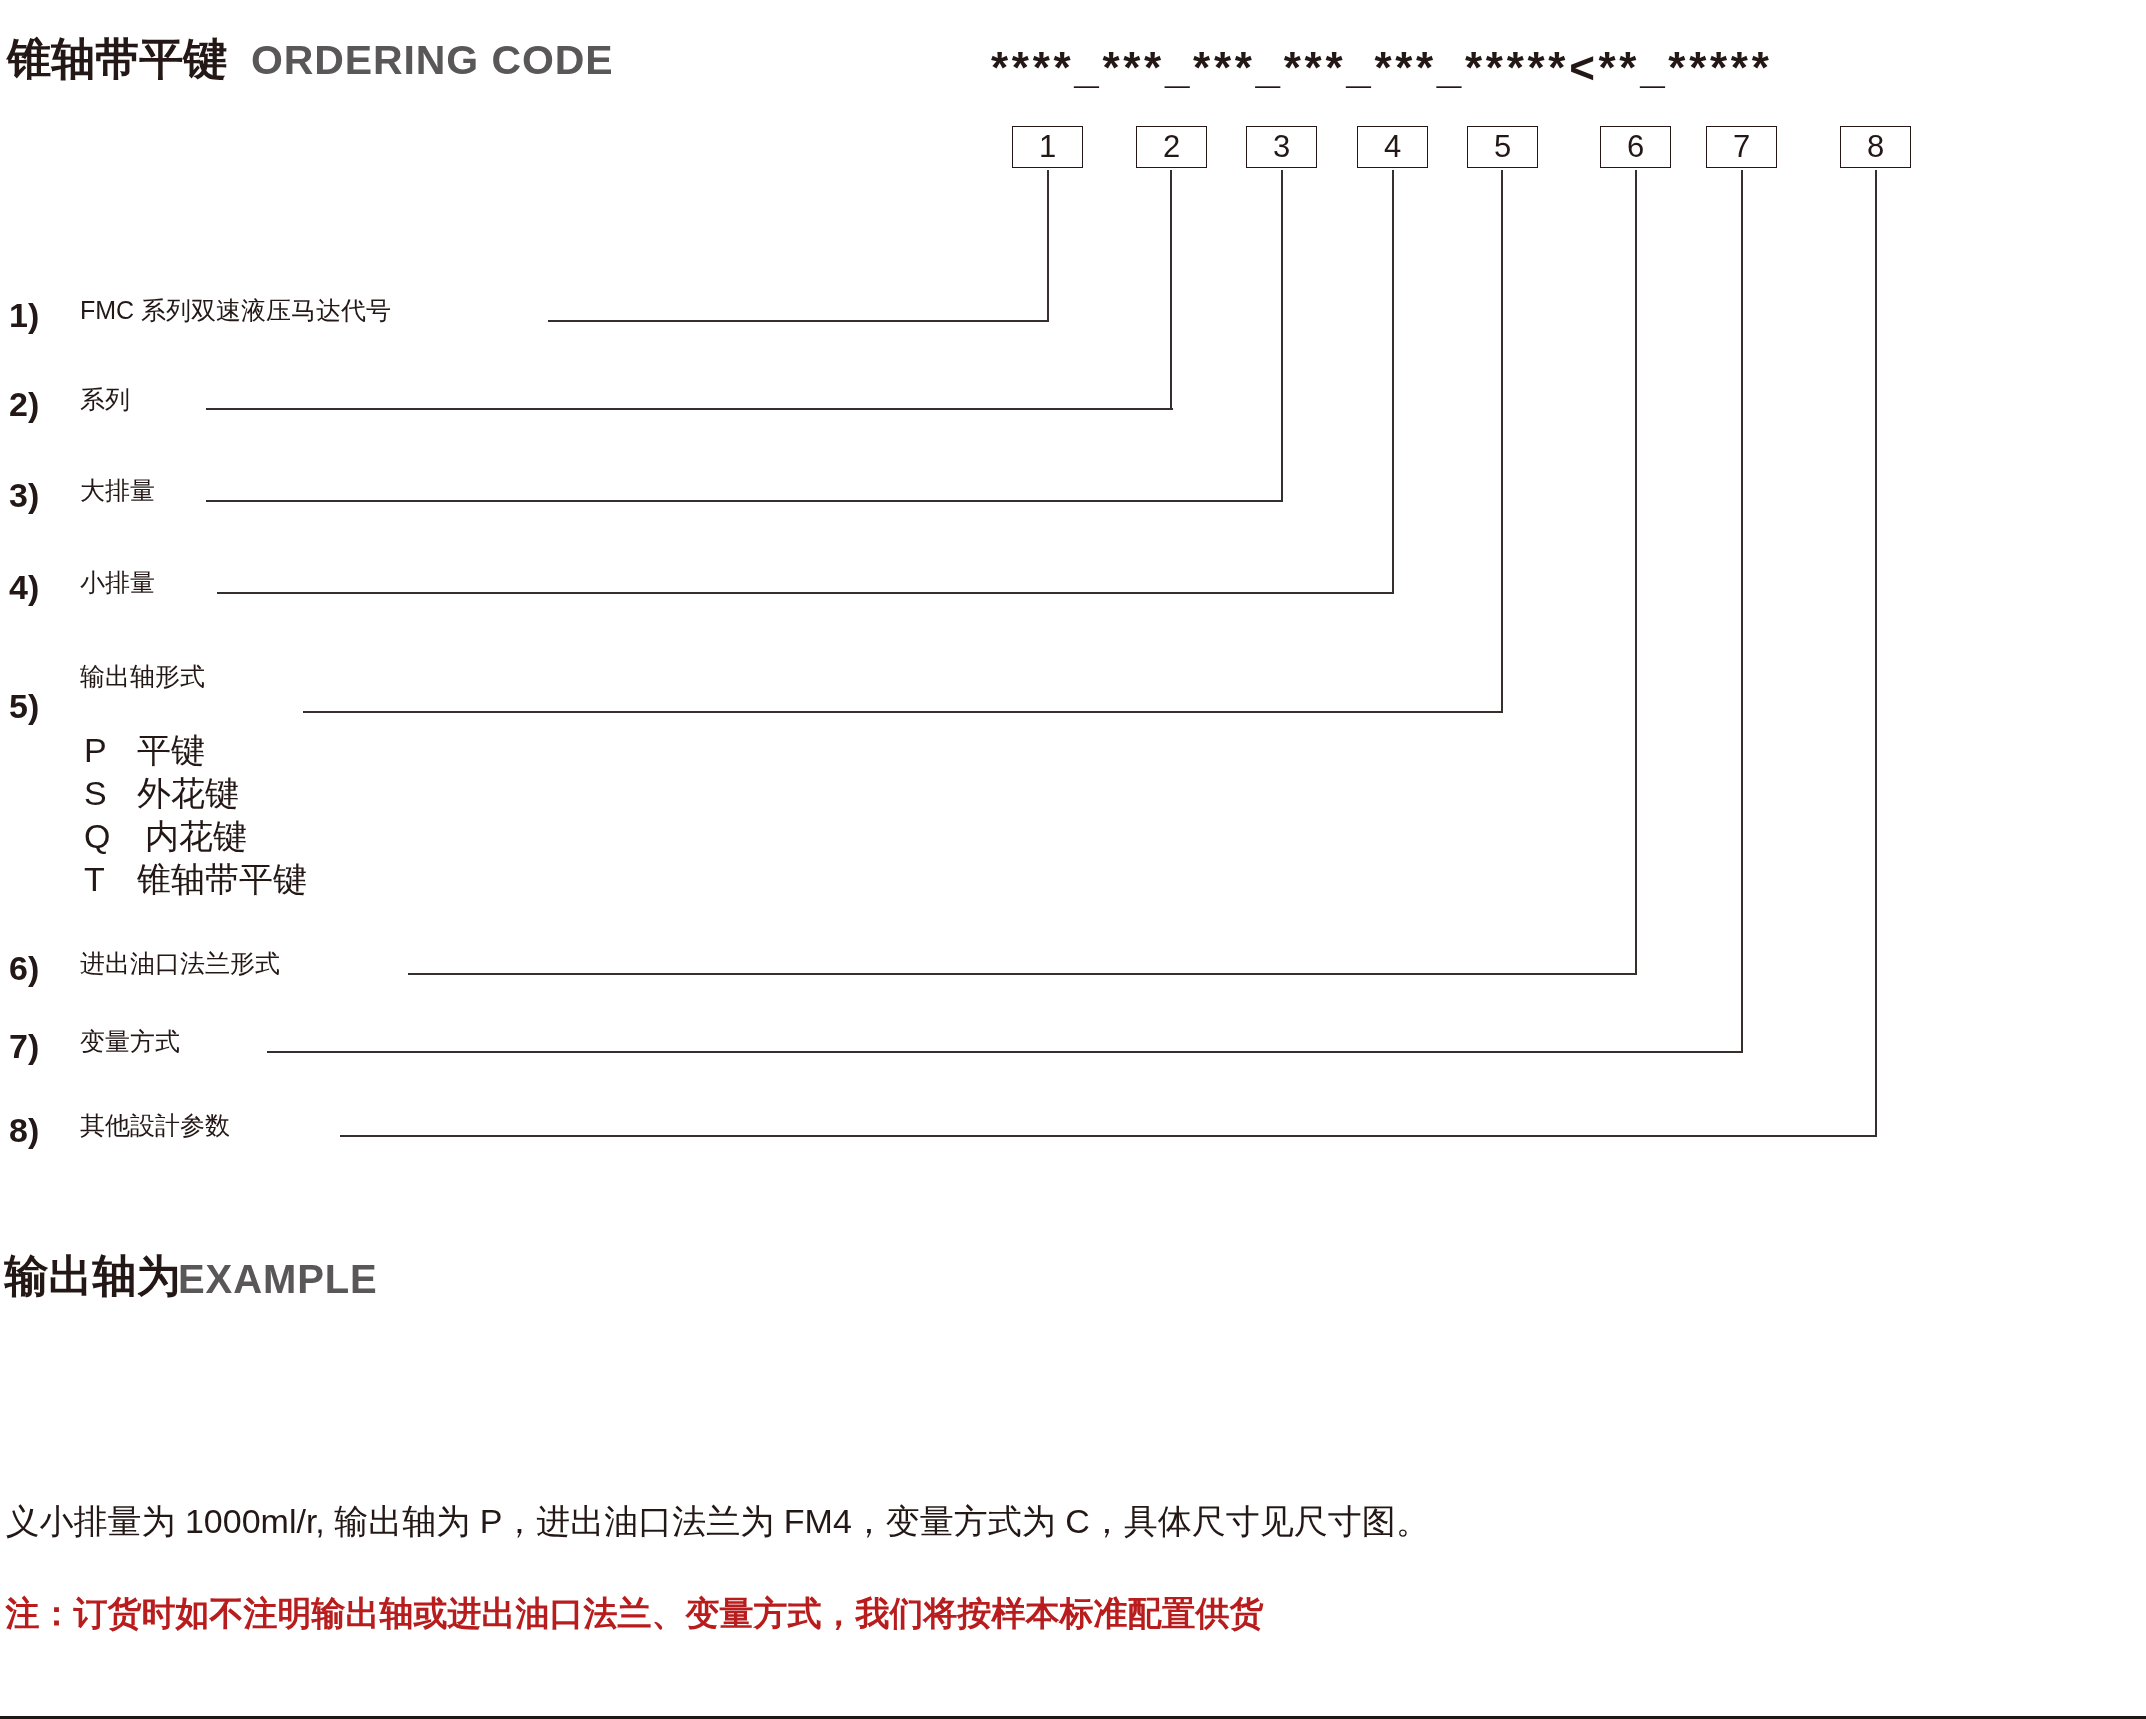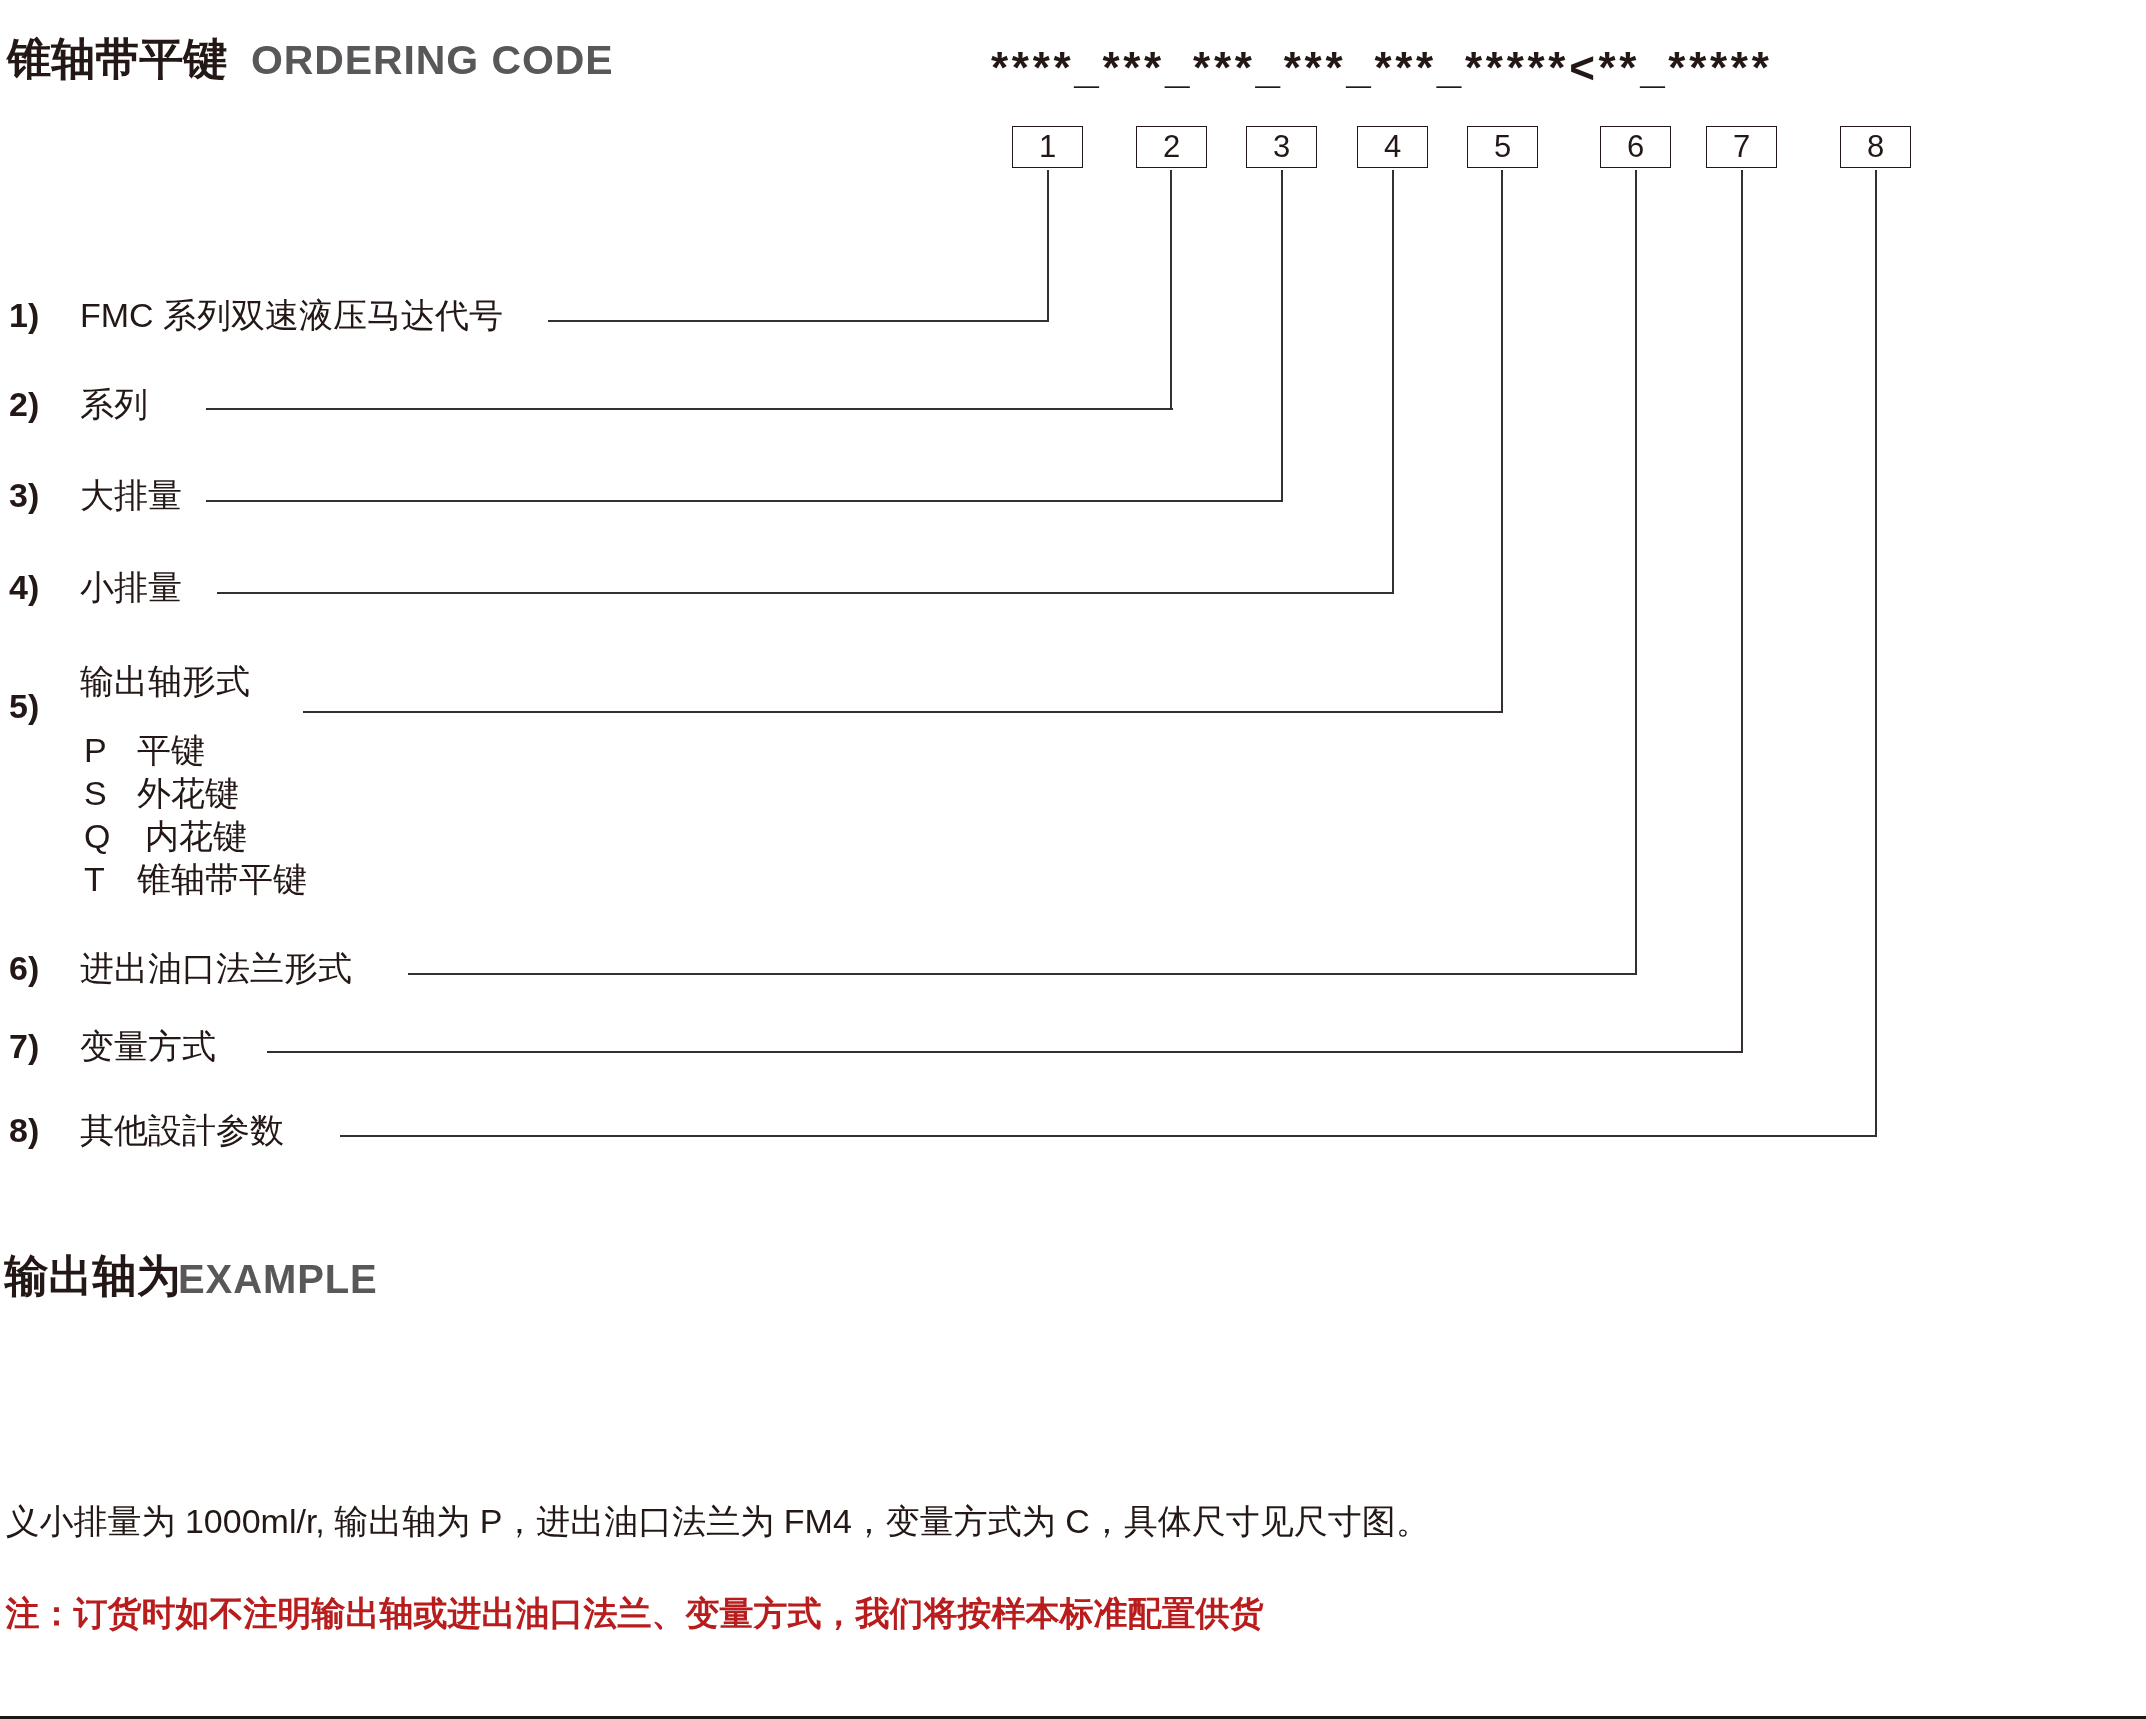--- a/index.html
+++ b/index.html
@@ -24,21 +24,21 @@
     width:71px;height:42px;
     border:1.8px solid #231815;
     box-sizing:border-box;
     display:flex;align-items:center;justify-content:center;
     font-size:31px;font-weight:400;color:#231815;
     background:#ffffff;
   }
   .vline{position:absolute;width:1.8px;background:#35302e;}
   .hline{position:absolute;height:2.3px;background:#35302e;}
   .row-num{position:absolute;left:9.1px;font-size:34px;font-weight:700;line-height:1.15;color:#231815;}
-  .row-label{position:absolute;left:80px;font-size:34px;font-weight:400;line-height:1.15;color:#231815;}
+  .row-label{position:absolute;left:80px;font-size:25px;font-weight:400;line-height:1.15;color:#231815;}
   .opt-code{position:absolute;left:84px;font-size:34px;font-weight:400;line-height:1.15;color:#231815;}
   .opt-label{position:absolute;left:137px;font-size:34px;font-weight:400;line-height:1.15;color:#231815;}
   .para{position:absolute;left:5.5px;font-size:34px;font-weight:400;line-height:1.2;color:#231815;white-space:nowrap;}
   .note{position:absolute;left:5.5px;font-size:34px;font-weight:700;line-height:1.2;color:#b91c1c;white-space:nowrap;}
   .bottom-rule{position:absolute;left:0;bottom:0;width:2146px;height:3.7px;background:#1d1715;}
 </style>
 </head>
 <body>
 
 <div class="canvas">

